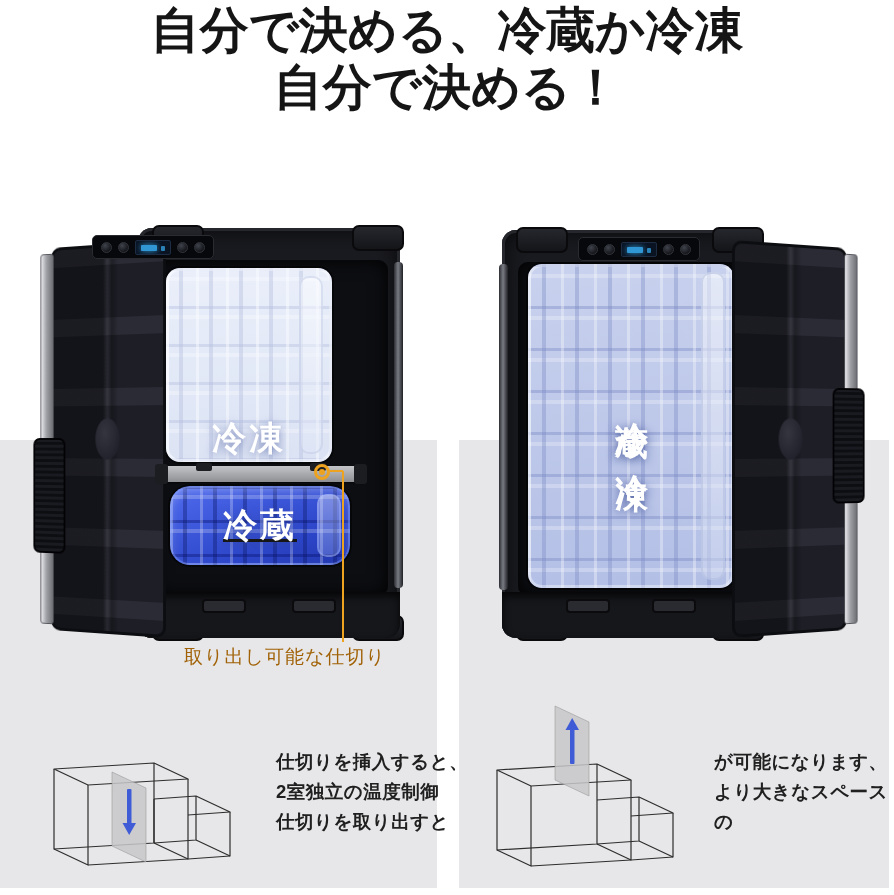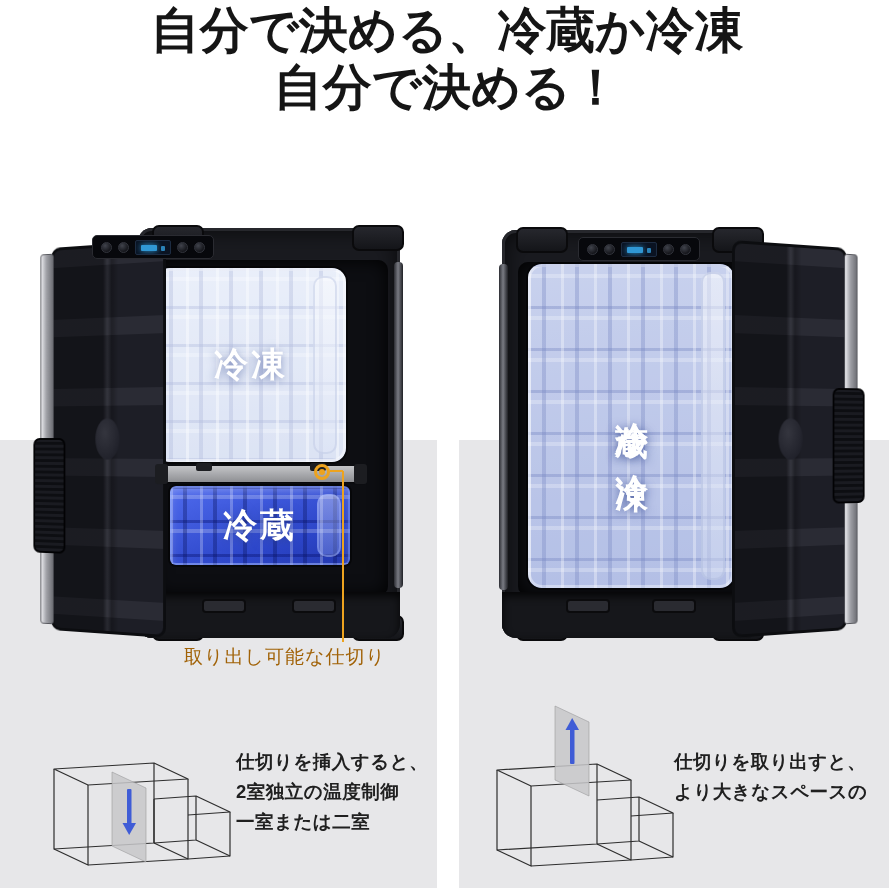--- a/index.html
+++ b/index.html
@@ -57,34 +57,34 @@
                  background:var(--lcd-blue,#35a7e8); opacity:.9; border-radius:1px;
                  box-shadow:0 0 6px var(--lcd-blue,#35a7e8); }
   .lcd::after  { content:""; position:absolute; right:5px; top:5px; width:4px; height:5px;
                  background:var(--lcd-blue,#35a7e8); opacity:.75; border-radius:1px; }
 
   
   .comp { position:absolute; border-radius:14px; overflow:hidden;
           display:flex; align-items:center; justify-content:center; }
   .veil { position:absolute; inset:0; border-radius:inherit; pointer-events:none; }
 
-  .freezer { left:128px; top:40px; width:190px; height:194px;
+  .freezer { left:138px; top:40px; width:166px; height:194px;
     box-shadow: inset 0 0 0 3px rgba(255,255,255,.55), 0 0 0 2px rgba(0,0,0,.5);
     background:
       repeating-linear-gradient(90deg, rgba(255,255,255,.45) 0 3px, rgba(255,255,255,0) 3px 13px, rgba(125,140,195,.38) 13px 17px, rgba(255,255,255,0) 17px 30px),
       repeating-linear-gradient(180deg, rgba(130,145,200,.40) 0 3px, rgba(255,255,255,0) 3px 9px, rgba(255,255,255,.30) 9px 13px, rgba(255,255,255,0) 13px 38px),
-      linear-gradient(175deg,#e0e7f6 0%,#c7d2ec 100%); }
+      linear-gradient(175deg,#e0e7f6 0%,#c7d2ec 100%); align-items: flex-end; }
   .freezer .veil { background:rgba(249,251,255,.42); }
 
-  .chiller { left:142px; top:258px; width:180px; height:79px; border-radius:6px;
+  .chiller { left:142px; top:258px; width:180px; height:79px; border-radius:20px;
     box-shadow: inset 0 0 0 2px rgba(130,160,255,.4), inset 0 5px 10px rgba(255,255,255,.28), 0 0 0 2px rgba(0,0,0,.5);
     background:
       repeating-linear-gradient(90deg, rgba(255,255,255,.25) 0 3px, rgba(0,0,0,0) 3px 13px, rgba(8,18,95,.35) 13px 17px, rgba(0,0,0,0) 17px 30px),
       repeating-linear-gradient(180deg, rgba(8,18,110,.40) 0 3px, rgba(0,0,0,0) 3px 9px, rgba(255,255,255,.22) 9px 13px, rgba(0,0,0,0) 13px 34px),
-      linear-gradient(160deg,#4f6bee 0%,#2c45c8 70%,#2338ae 100%); }
+      linear-gradient(160deg,#4f6bee 0%,#2c45c8 70%,#2338ae 100%); text-decoration: underline; }
 
   .onezone { left:32px; top:36px; width:206px; height:324px;
     box-shadow: inset 0 0 0 3px rgba(255,255,255,.4), 0 0 0 2px rgba(0,0,0,.5);
     background:
       repeating-linear-gradient(90deg, rgba(255,255,255,.35) 0 3px, rgba(0,0,0,0) 3px 14px, rgba(70,90,170,.35) 14px 18px, rgba(0,0,0,0) 18px 33px),
       repeating-linear-gradient(180deg, rgba(70,90,170,.38) 0 3px, rgba(0,0,0,0) 3px 10px, rgba(255,255,255,.28) 10px 14px, rgba(0,0,0,0) 14px 42px),
       linear-gradient(175deg,#b8c3e7 0%,#9aa9dc 100%); }
   .onezone .veil { background:rgba(246,249,255,.28); }
 
   .bottle-strip { position:absolute; right:9px; top:8px; bottom:8px; width:24px; border-radius:10px;
@@ -150,21 +150,21 @@
 
   
   .callout-label { position:absolute; left:145px; top:644px; width:280px; text-align:center;
                    font-size:19px; letter-spacing:1px; color:#a16207; font-weight:500; }
 
   
   .diag { position:absolute; }
   .diag-l { left:44px;  top:735px; width:192px; height:138px; }
   .diag-r { left:486px; top:700px; width:198px; height:176px; }
   .note { position:absolute; font-size:18.5px; line-height:30px; color:#202020;
-          font-weight:600; letter-spacing:.5px; }
+          font-weight:600; letter-spacing:.5px;margin-left:40px; }
   .note span { display:block; }
   .note-l { left:236px; top:747px; }
   .note-r { left:674px; top:747px; }
 </style>
 </head>
 <body>
 
 <div class="stage">
 
   <div class="bg-panel bg-left"></div>
@@ -279,21 +279,21 @@
     </g>
     <polygon points="68,37 102,53 102,127 68,111" fill="#c7c7c9" fill-opacity="0.85" stroke="#9a9a9c" stroke-width="0.6"></polygon>
     <g fill="var(--arrow-blue,#3f5cd6)">
       <rect x="83" y="54" width="4.5" height="36" rx="1"></rect>
       <polygon points="85.2,100 78.5,88 92,88"></polygon>
     </g>
   </svg>
   <div class="note note-l">
     <span>仕切りを挿入すると、</span>
     <span>2室独立の温度制御</span>
-    <span>一室または二室</span>
+    <span>仕切りを取り出すと</span>
   </div>
 
   <svg class="diag diag-r" viewBox="0 0 196 176">
     <g stroke="#2e2e2e" stroke-width="1.2" fill="none" stroke-linejoin="round">
       <path d="M10,70 L110,64 L144,80 L44,86 Z"></path>
       <path d="M10,70 L10,150 L110,144 L110,64"></path>
       <path d="M44,86 L44,166 L10,150"></path>
       <path d="M144,80 L144,160 L110,144"></path>
       <path d="M44,166 L144,160"></path>
       <path d="M110,100 L152,97 L186,113 L144,116"></path>
@@ -301,17 +301,17 @@
       <path d="M186,113 L186,157 L152,141"></path>
       <path d="M144,160 L186,157"></path>
     </g>
     <polygon points="68,6 102,22 102,96 68,80" fill="#c7c7c9" fill-opacity="0.85" stroke="#9a9a9c" stroke-width="0.6"></polygon>
     <g fill="var(--arrow-blue,#3f5cd6)">
       <rect x="83" y="28" width="4.5" height="36" rx="1"></rect>
       <polygon points="85.2,18 78.5,30 92,30"></polygon>
     </g>
   </svg>
   <div class="note note-r">
-    <span>仕切りを取り出すと、</span>
+    <span>が可能になります、</span>
     <span>より大きなスペースの</span>
   </div>
 
 </div>
 
 </body></html>

